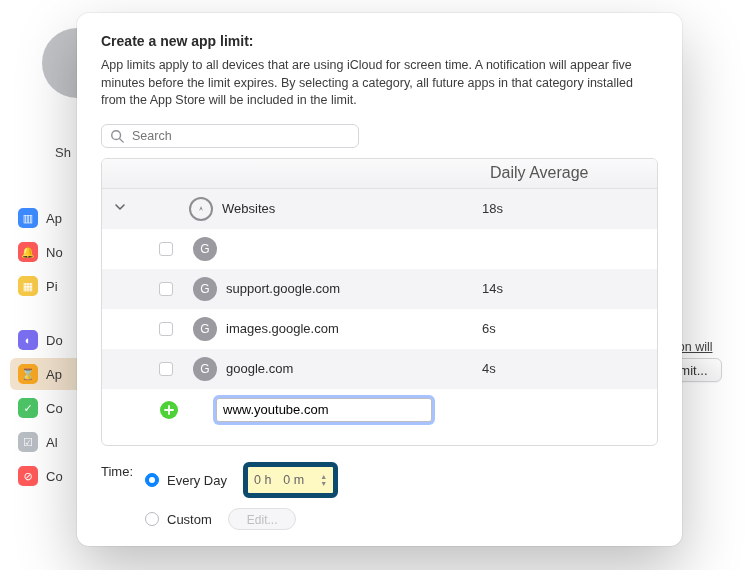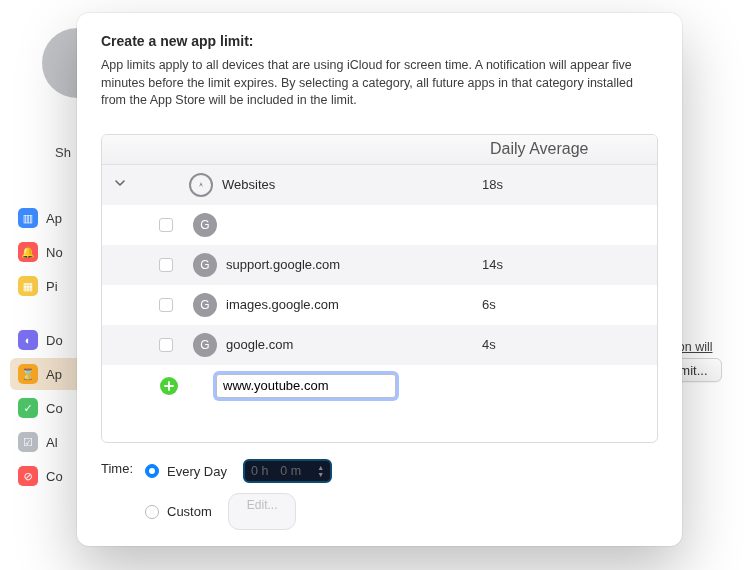--- a/index.html
+++ b/index.html
@@ -220,21 +220,21 @@
     width: 18px; height: 18px;
     border-radius: 50%;
     background: #4cd137;
     display: flex; align-items: center; justify-content: center;
     color: #fff; font-size: 14px; line-height: 1;
   }
   .add-row .url-input-wrap {
     position: relative;
   }
   .add-row input.url-input {
-    width: 180px;
+    width: 216px;
     height: 24px;
     border-radius: 3px;
     border: 1px solid #bdbdc2;
     padding: 2px 6px;
     font-size: 13px;
     outline: none;
     box-shadow: 0 0 0 3px rgba(60,120,255,0.45);
   }
 
   .time-row {
@@ -262,42 +262,42 @@
   .radio-dot.checked::after {
     content: "";
     position: absolute;
     inset: 3px;
     background: #fff;
     border-radius: 50%;
   }
   .time-stepper {
     margin-left: 8px;
     display: inline-flex; align-items: center;
-    border: 2px solid #0c4a6e;
+    border: 5px solid #0c4a6e;
     border-radius: 6px;
-    background: #0f172a;
-    height: 24px;
+    background: #fef9c3;
+    height: 36px;
     padding: 0 6px;
     gap: 12px;
     color: #666;
     font-size: 12.5px;
   }
   .time-stepper .spin {
     display: flex; flex-direction: column;
     font-size: 7px; color: #888;
     line-height: 7px;
     margin-left: 4px;
   }
   .edit-btn-small {
     margin-left: 8px;
     border: 1px solid #e0e0e3;
     background: #f6f6f8;
     color: #bdbdc2;
     border-radius: 11px;
-    height: 37px;
+    height: 22px;
     padding: 4px 18px;
     font-size: 12px;
   }
 
   .footer-btns {
     display: flex; justify-content: flex-end; gap: 14px;
     margin-top: 18px;
   }
   .mac-btn {
     min-width: 96px;
@@ -370,20 +370,27 @@
     <div style="margin-bottom:4px;">tion will</div>
     <div class="mac-btn" style="min-width:60px">imit...</div>
   </div>
 </div>
 
 <div class="modal">
   <h1 class="title">Create a new app limit:</h1>
   <p class="desc">App limits apply to all devices that are using iCloud for screen time. A notification will appear five minutes before the limit expires. By selecting a category, all future apps in that category installed from the App Store will be included in the limit.</p>
 
   <div class="search-row">
+    <div class="search-field">
+      <svg class="mag" viewBox="0 0 16 16">
+          <circle cx="7" cy="7" r="5" fill="none" stroke="#8e8e93" stroke-width="1.6"></circle>
+          <line x1="11" y1="11" x2="15" y2="15" stroke="#8e8e93" stroke-width="1.6" stroke-linecap="round"></line>
+        </svg>
+      <input type="text" placeholder="Search" style="">
+    </div>
   </div>
 
   <div class="listbox">
     <div class="list-header">
       <div class="col-name"></div>
       <div class="col-avg">Daily Average</div>
     </div>
     <div class="list-body">
 
       <div class="row category-row alt">

